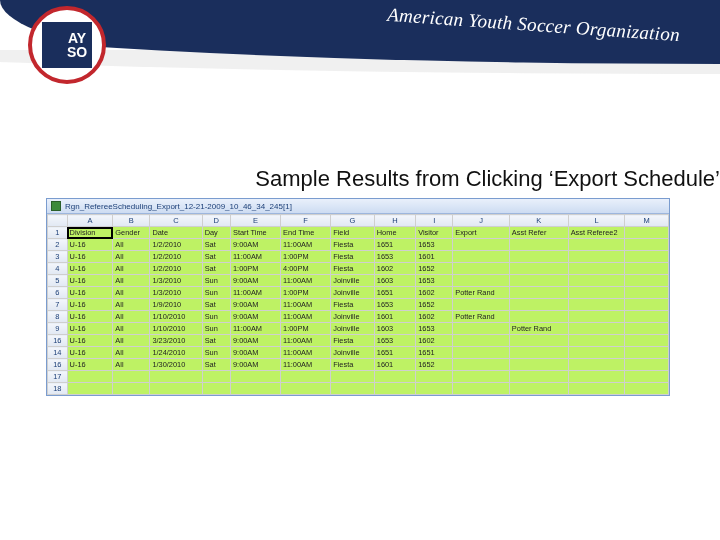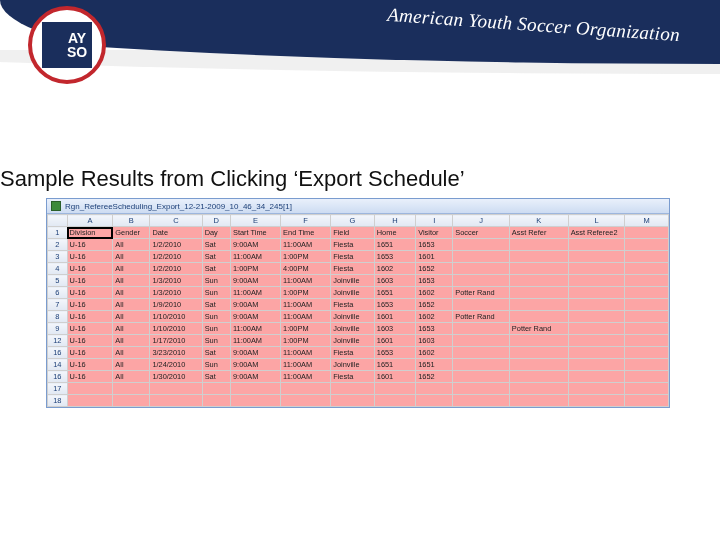--- a/index.html
+++ b/index.html
@@ -68,33 +68,33 @@
     align-items: center;
     justify-content: center;
     color: #fff;
     font-weight: bold;
     font-size: 14px;
     line-height: 14px;
     padding-left: 20px;
   }
   .page-title {
     margin: 66px 0 0 0;
-    text-align: left;
+    text-align: right;
     font-size: 22px;
     font-family: Arial, Helvetica, sans-serif;
     color: #111;
     font-weight: normal;
   }
   .sheet-wrap {
     position: absolute;
     left: 46px;
     top: 198px;
     width: 624px;
     border: 1px solid #7a9ccf;
-    background: #fca5a5;
+    background: #bef264;
     font-size: 7.4px;
     font-family: Tahoma, Arial, sans-serif;
     color: #222;
   }
   .sheet-titlebar {
     height: 15px;
     background: linear-gradient(#e9f0fb, #cddcf2);
     border-bottom: 1px solid #9db6dd;
     display: flex;
     align-items: center;
@@ -216,21 +216,21 @@
         <td class="row-hdr">1</td>
         <td class="sel-cell">Division</td>
         <td>Gender</td>
         <td>Date</td>
         <td>Day</td>
         <td>Start Time</td>
         <td>End Time</td>
         <td>Field</td>
         <td>Home</td>
         <td>Visitor</td>
-        <td>Soccer</td>
+        <td>Export</td>
         <td>Asst Refer</td>
         <td>Asst Referee2</td>
         <td></td>
       </tr>
     </thead>
     <tbody id="grid-body">
         <tr>
           <td class="row-hdr">2</td>
           <td>U-16</td>
           <td>All</td>
@@ -352,36 +352,20 @@
           <td>1:00PM</td>
           <td>Joinville</td>
           <td>1603</td>
           <td>1653</td>
           <td></td>
           <td>Potter Rand</td>
           <td></td>
           <td></td>
         </tr>
         <tr>
-          <td class="row-hdr">12</td>
-          <td>U-16</td>
-          <td>All</td>
-          <td>1/17/2010</td>
-          <td>Sun</td>
-          <td>11:00AM</td>
-          <td>1:00PM</td>
-          <td>Joinville</td>
-          <td>1601</td>
-          <td>1603</td>
-          <td></td>
-          <td></td>
-          <td></td>
-          <td></td>
-        </tr>
-        <tr>
           <td class="row-hdr">16</td>
           <td>U-16</td>
           <td>All</td>
           <td>3/23/2010</td>
           <td>Sat</td>
           <td>9:00AM</td>
           <td>11:00AM</td>
           <td>Fiesta</td>
           <td>1653</td>
           <td>1602</td>

